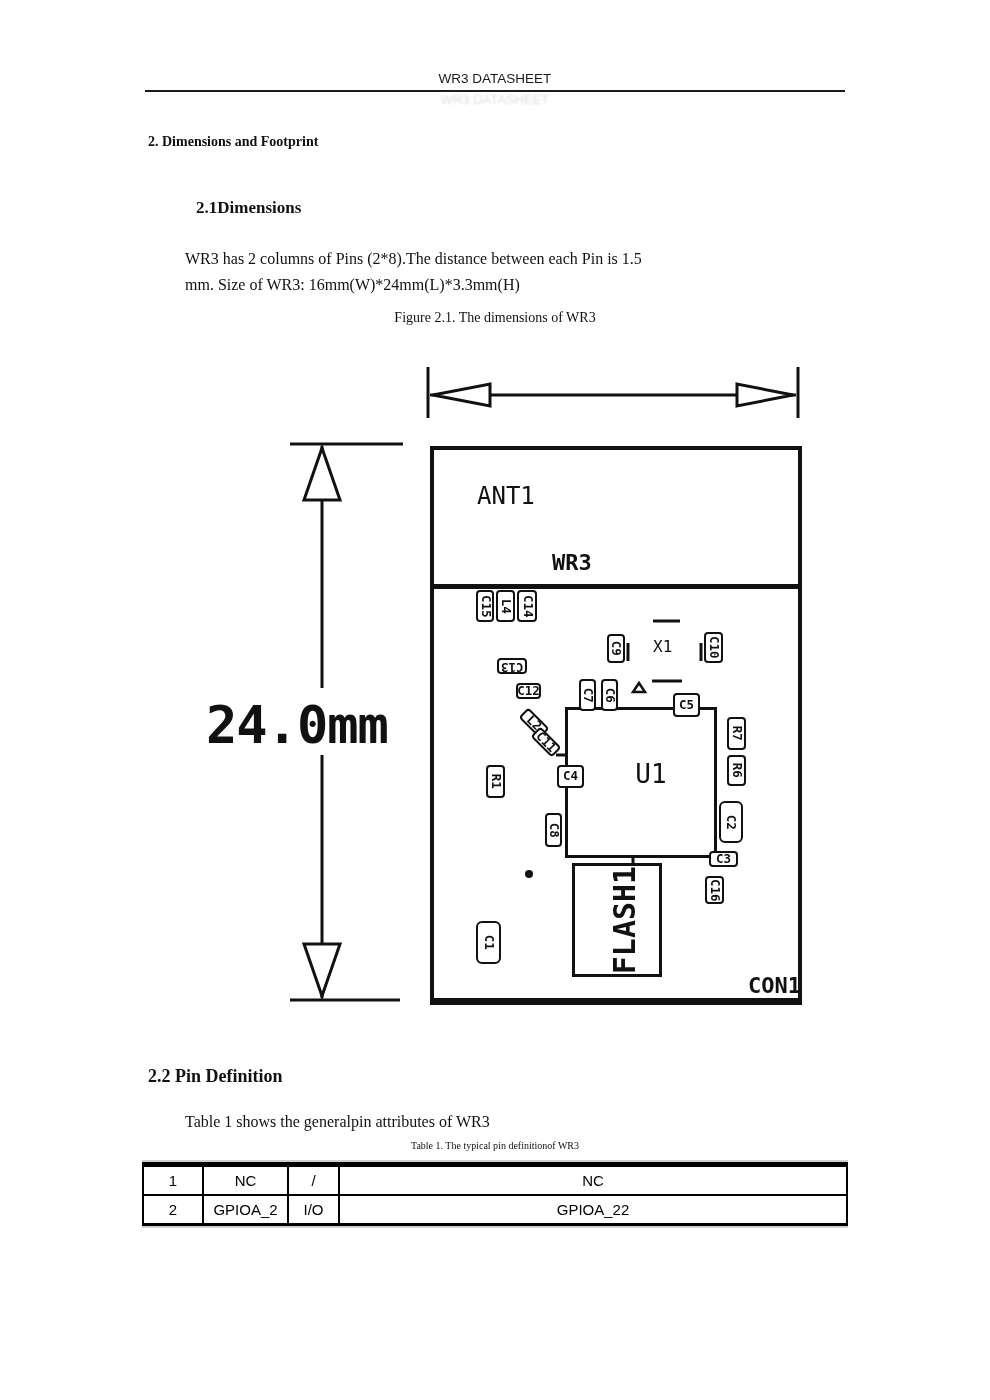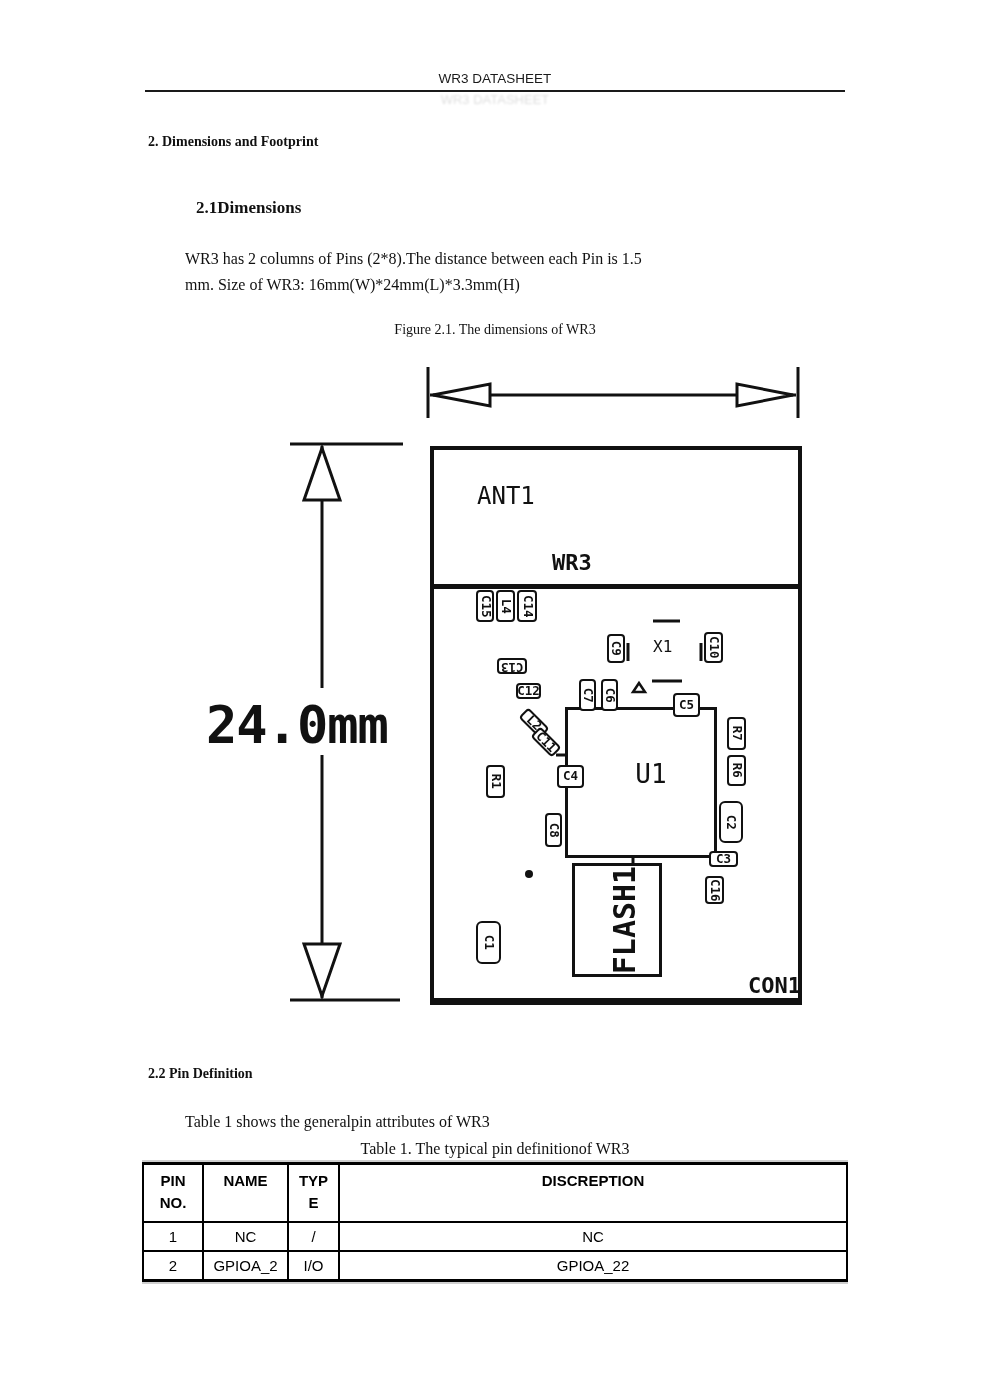--- a/index.html
+++ b/index.html
@@ -9,25 +9,25 @@
 
   
   .doc-header{top:71px;left:0;right:0;text-align:center;
               font-family:"Liberation Sans",sans-serif;font-size:13.5px;color:#1a1a1a;}
   .doc-header-ghost{top:92px;left:0;right:0;text-align:center;
               font-family:"Liberation Sans",sans-serif;font-size:13px;color:#000;
               opacity:.14;filter:blur(1px);}
   .header-rule{top:90px;left:145px;width:700px;height:2px;background:#1a1a1a;}
   .h1{top:134px;left:148px;font-size:14px;font-weight:bold;}
   .h2{top:198px;left:148px;font-size:17px;font-weight:bold;margin-left:48px;}
-  .h2b{top:1066px;left:148px;font-size:14px;font-weight:bold;}
+  .h2b{top:1066px;left:148px;font-size:18px;font-weight:bold;}
   .body-par{top:246px;left:185px;font-size:16px;line-height:26.3px;}
-  .fig-caption{top:322px;left:0;right:0;text-align:center;font-size:14px;}
+  .fig-caption{top:310px;left:0;right:0;text-align:center;font-size:14px;}
   .tbl-intro{top:1113px;left:185px;font-size:16px;}
-  .tbl-caption{top:1140px;left:0;right:0;text-align:center;font-size:16px;}
+  .tbl-caption{top:1140px;left:0;right:0;text-align:center;font-size:10px;}
 
   
   .mono{font-family:"DejaVu Sans Mono",monospace;}
   .dim-w{top:344px;left:527px;font-size:50px;font-weight:bold;letter-spacing:-1px;line-height:1;}
   .dim-h{top:699px;left:206px;font-size:52px;font-weight:bold;letter-spacing:-1px;line-height:1;}
   .module{top:446px;left:430px;width:372px;height:559px;box-sizing:border-box;
           border:4px solid #111;border-bottom-width:7px;background:#fff;}
   .ant-divider{left:0;right:0;top:134px;height:5px;background:#111;}
   .lbl-ant1{top:484px;left:477px;font-size:24px;line-height:1;}
   .lbl-wr3{top:552px;left:552px;font-size:22px;font-weight:bold;line-height:1;}
@@ -206,36 +206,20 @@
     </div>
   <div class="comp rot90 r6" style="left:476px;top:921px;width:25px;height:43px;">
       <span>C1</span>
     </div>
 
   <div class="abs h2b">2.2 Pin Definition</div>
   <div class="abs tbl-intro">Table 1 shows the generalpin attributes of WR3</div>
   <div class="abs tbl-caption">Table 1. The typical pin definitionof WR3</div>
 
   <div class="pin-table">
-    <div class="tr head">
-      <div>
-        <span>PIN</span>
-        <span>NO.</span>
-      </div>
-      <div>
-        <span>NAME</span>
-      </div>
-      <div>
-        <span>TYP</span>
-        <span>E</span>
-      </div>
-      <div>
-        <span>DISCREPTION</span>
-      </div>
-    </div>
     <div class="tr row">
       <div>1</div>
       <div>NC</div>
       <div>/</div>
       <div>NC</div>
     </div>
     <div class="tr row">
       <div>2</div>
       <div>GPIOA_2</div>
       <div>I/O</div>

